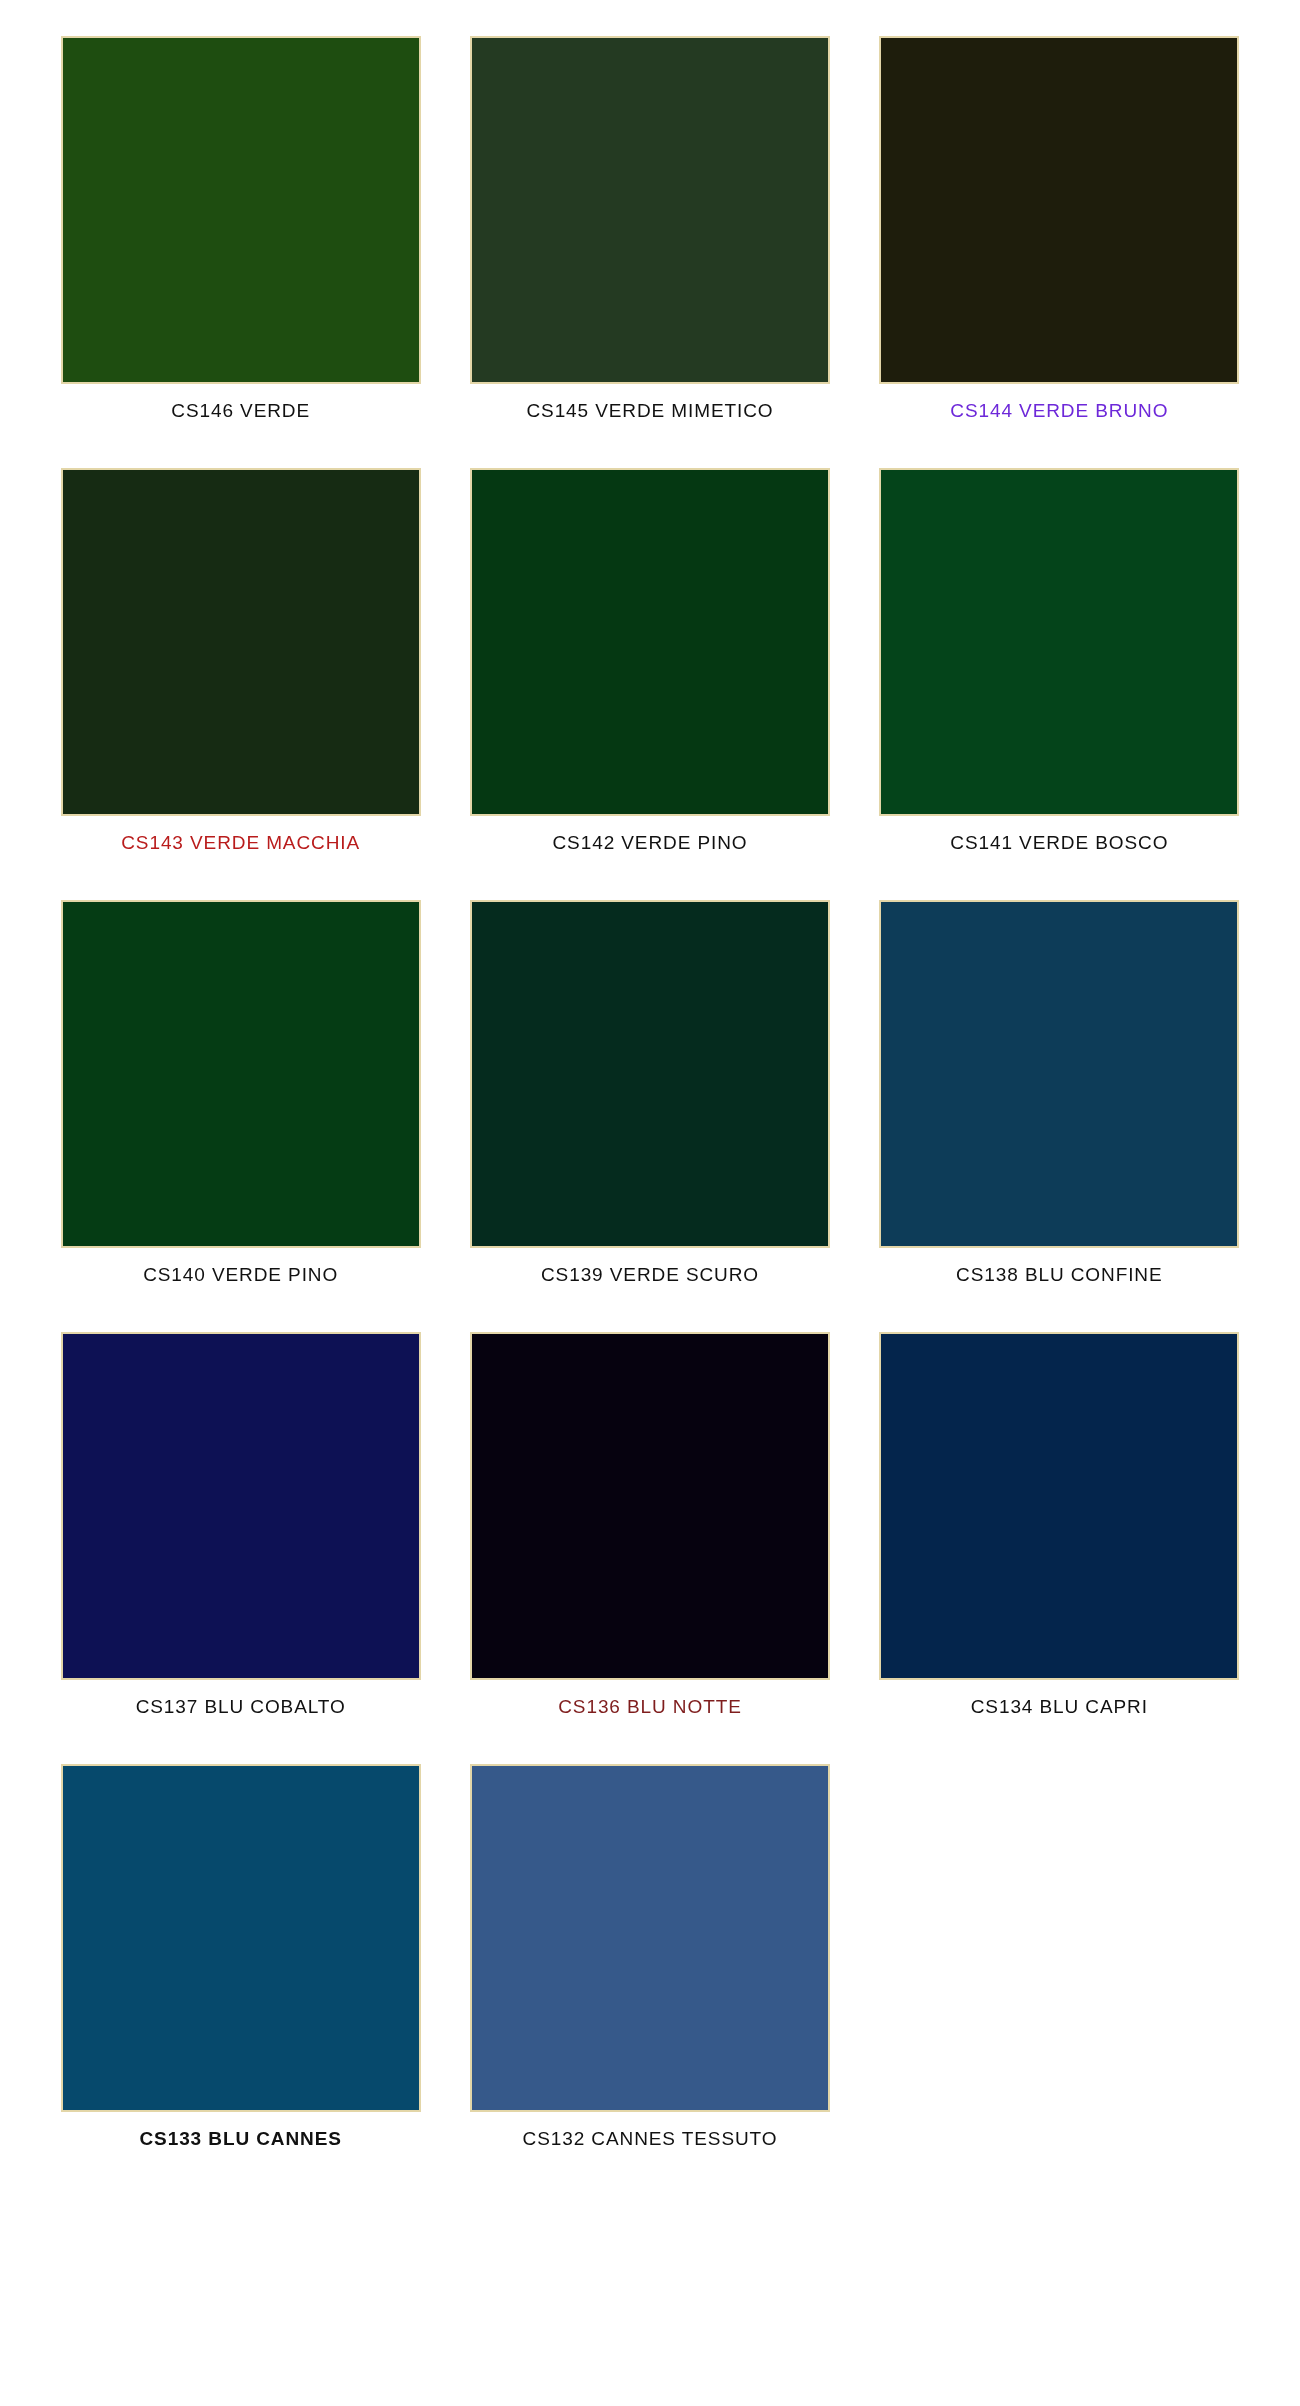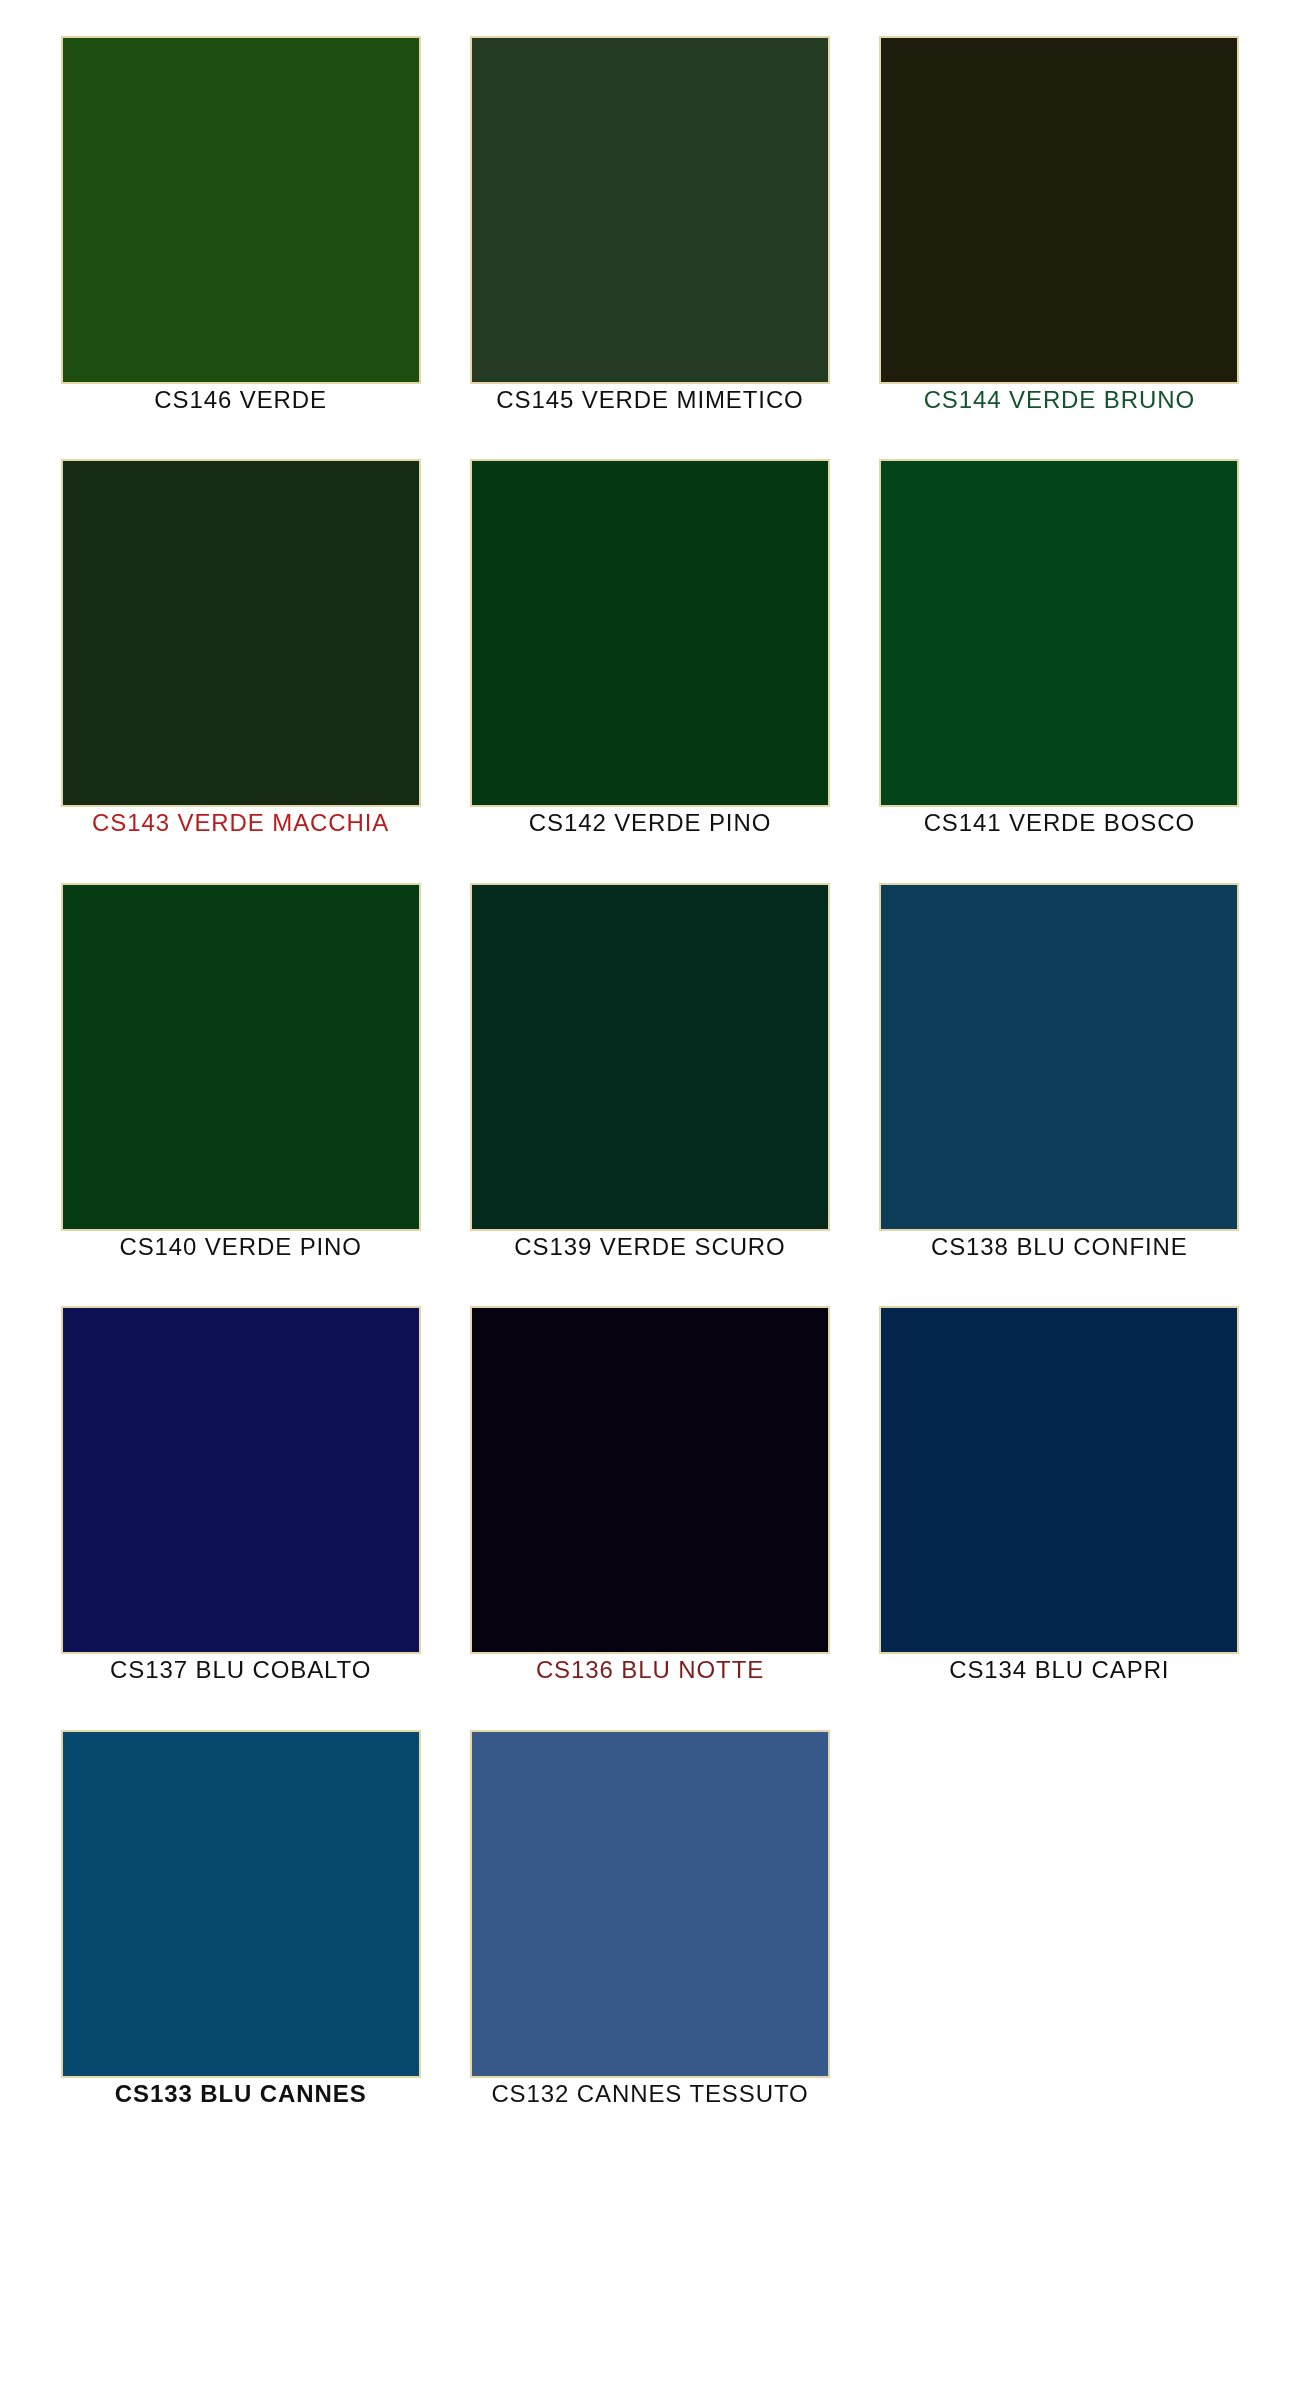--- a/index.html
+++ b/index.html
@@ -43,22 +43,22 @@
 
   .swatch-chip {
     width: 360px;
     height: 348px;
     border: 2px solid #e3d6a8;
     box-sizing: border-box;
     display: block;
   }
 
   .swatch-label {
-    margin-top: 3px;
-    font-size: 24px;
+    margin-top: 17px;
+    font-size: 19px;
     letter-spacing: 0.9px;
     color: #111111;
     text-align: right;
     white-space: nowrap;
     font-family: "Liberation Sans", "DejaVu Sans", sans-serif;
     font-weight: 400;
     line-height: 1.1;
   }
 </style>
 </head>
@@ -70,21 +70,21 @@
     <div class="swatch-cell">
       <div class="swatch-chip" style="background-color: rgb(30, 77, 16); border-color: rgb(227, 214, 168);"></div>
       <div class="swatch-label" style="color: rgb(17, 17, 17);">CS146 VERDE</div>
     </div>
     <div class="swatch-cell">
       <div class="swatch-chip" style="background-color: rgb(36, 58, 34); border-color: rgb(227, 214, 168);"></div>
       <div class="swatch-label" style="color: rgb(17, 17, 17);">CS145 VERDE MIMETICO</div>
     </div>
     <div class="swatch-cell">
       <div class="swatch-chip" style="background-color: rgb(30, 29, 12); border-color: rgb(227, 214, 168);"></div>
-      <div class="swatch-label" style="color: #14532d;">CS144 VERDE BRUNO</div>
+      <div class="swatch-label" style="color: #6d28d9;">CS144 VERDE BRUNO</div>
     </div>
 
     <div class="swatch-cell">
       <div class="swatch-chip" style="background-color: rgb(22, 43, 19); border-color: rgb(227, 214, 168);"></div>
       <div class="swatch-label" style="color: #b91c1c;">CS143 VERDE MACCHIA</div>
     </div>
     <div class="swatch-cell">
       <div class="swatch-chip" style="background-color: rgb(5, 56, 18); border-color: rgb(227, 214, 168);"></div>
       <div class="swatch-label" style="color: rgb(17, 17, 17);">CS142 VERDE PINO</div>
     </div>

